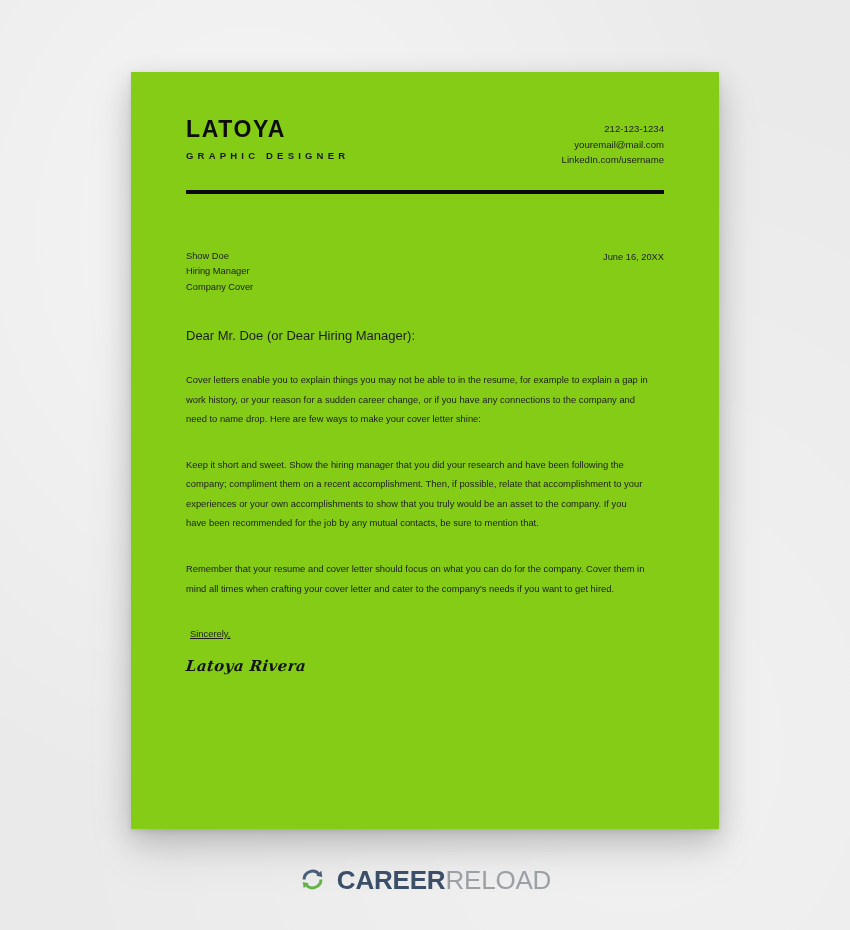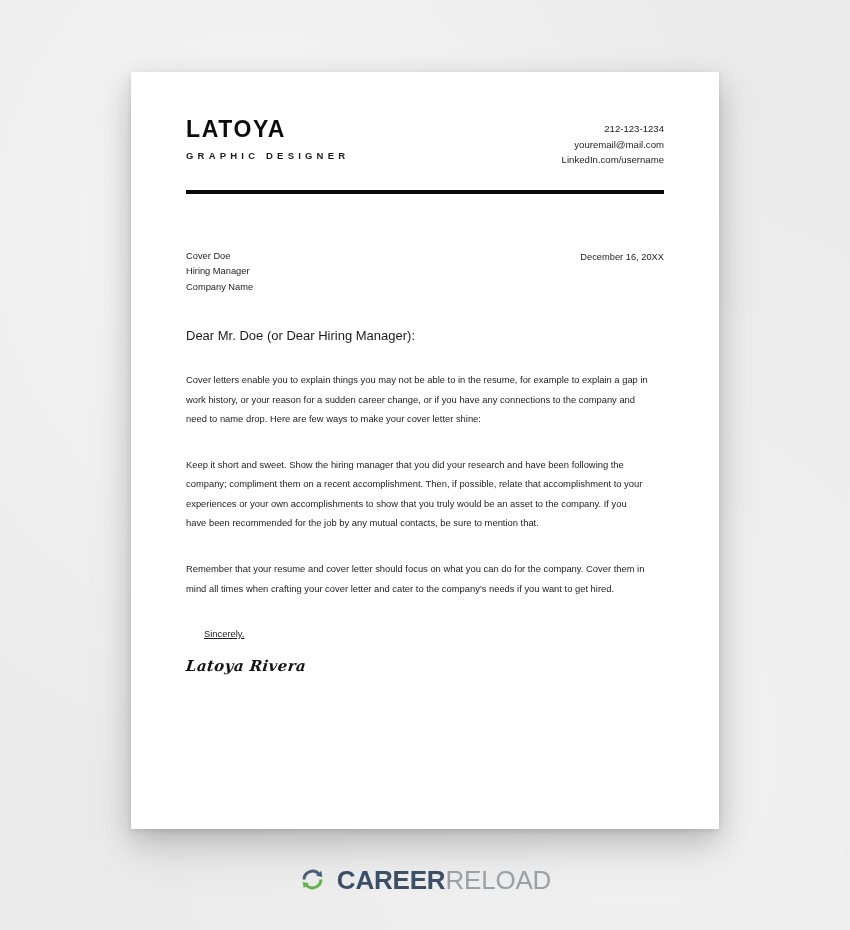--- a/index.html
+++ b/index.html
@@ -25,21 +25,21 @@
     pointer-events: none;
   }
 
   
   .page {
     position: absolute;
     left: 131px;
     top: 72px;
     width: 588px;
     height: 757px;
-    background: #ffffff;
+    background: #84cc16;
     box-shadow:
       0 2px 5px rgba(0,0,0,0.10),
       0 10px 26px rgba(0,0,0,0.16),
       0 22px 44px rgba(0,0,0,0.10);
   }
 
   .page-inner {
     position: absolute;
     left: 55px;
     top: 0;
@@ -137,21 +137,21 @@
   .body-paragraph {
     font-size: 9.4px;
     color: #1d1d1d;
     line-height: 2.08;
     margin: 4px 0 26px 0;
     text-align: left;
   }
   .closing {
     font-size: 9.4px;
     color: #1d1d1d;
-    margin: 18px;
+    margin: 4px;
     padding-top: 4px;
     text-decoration: underline;
   }
   .signature {
     margin-top: 18px;
     font-family: "DejaVu Serif", serif;
     font-style: italic;
     font-size: 15px;
     font-weight: bold;
     color: #141414;
@@ -209,25 +209,25 @@
           <div class="contact-line">212-123-1234</div>
           <div class="contact-line">youremail@mail.com</div>
           <div class="contact-line">LinkedIn.com/username</div>
         </div>
       </div>
     </div>
     <div class="header-rule"></div>
 
     <div class="meta-row">
       <div class="recipient-block">
-        <div class="recipient-line">Cover Doe</div>
+        <div class="recipient-line">Show Doe</div>
         <div class="recipient-line">Hiring Manager</div>
-        <div class="recipient-line">Company Name</div>
+        <div class="recipient-line">Company Cover</div>
       </div>
-      <div class="letter-date">December 16, 20XX</div>
+      <div class="letter-date">June 16, 20XX</div>
     </div>
 
     <div class="letter-body">
       <div class="salutation">Dear Mr. Doe (or Dear Hiring Manager):</div>
       <p class="body-paragraph">Cover letters enable you to explain things you may not be able to in the resume, for example to explain a gap in work history, or your reason for a sudden career change, or if you have any connections to the company and need to name drop. Here are few ways to make your cover letter shine:</p>
       <p class="body-paragraph">Keep it short and sweet. Show the hiring manager that you did your research and have been following the company; compliment them on a recent accomplishment. Then, if possible, relate that accomplishment to your experiences or your own accomplishments to show that you truly would be an asset to the company. If you have been recommended for the job by any mutual contacts, be sure to mention that.</p>
       <p class="body-paragraph">Remember that your resume and cover letter should focus on what you can do for the company. Cover them in mind all times when crafting your cover letter and cater to the company's needs if you want to get hired.</p>
       <p class="closing">Sincerely,</p>
       <div class="signature">Latoya Rivera</div>
     </div>

